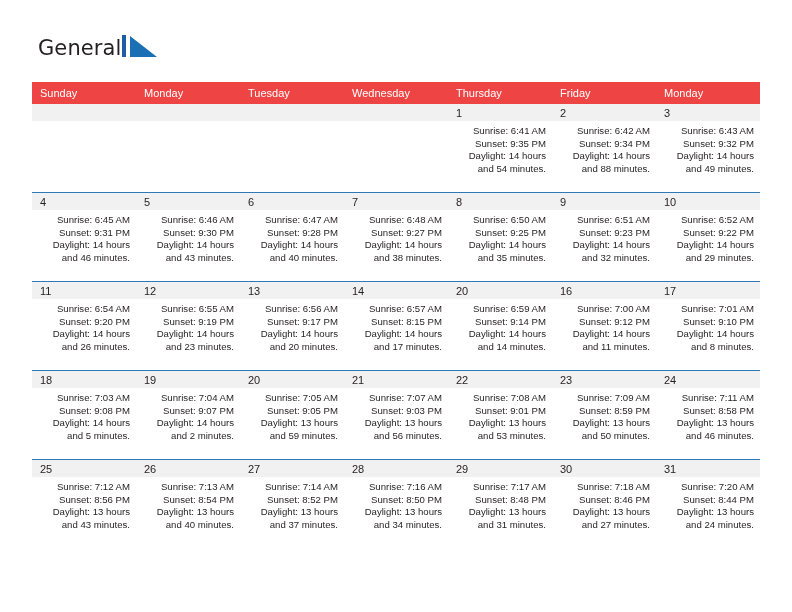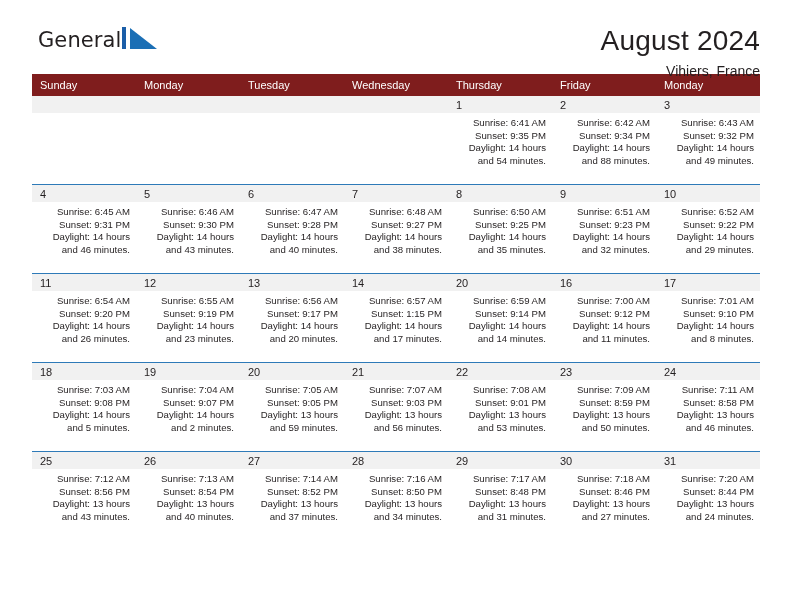--- a/index.html
+++ b/index.html
@@ -13,21 +13,21 @@
     font-family: "Liberation Sans", sans-serif;
     color: #231f20;
     overflow: hidden;
   }
 
   .page {
     position: relative;
     width: 792px;
     height: 612px;
     box-sizing: border-box;
-    padding: 0 32px;
+    padding: 8px 32px;
   }
 
   
   .topbar {
     display: flex;
     align-items: flex-start;
     justify-content: space-between;
     height: 72px;
     padding-top: 26px;
     box-sizing: border-box;
@@ -80,21 +80,21 @@
   }
 
   
   .calendar {
     width: 728px;
     border-collapse: collapse;
     table-layout: fixed;
     margin-top: 2px;
   }
   .calendar th {
-    background: #7f1d1d;
+    background: #ef4444;
     color: #ffffff;
     font-size: 11px;
     font-weight: normal;
     text-align: left;
     padding: 5px 0 5px 8px;
     height: 12px;
     border: none;
   }
   .calendar td {
     vertical-align: top;
@@ -145,24 +145,20 @@
         <span class="brand-general">General</span>
         <span class="brand-mark">
           <svg width="38" height="24" viewBox="0 0 38 24" aria-hidden="true">
             <rect x="0" y="1" width="4" height="22" fill="#1b5ea8"></rect>
             <path d="M8 23 L8 2 L35 23 Z" fill="#1b6fb5"></path>
           </svg>
         </span>
       </div>
     </div>
 
-    <div class="titleblock">
-      <div class="cal-title">August 2024</div>
-      <div class="cal-subtitle">Vihiers, France</div>
-    </div>
 
   </div>
 
   <table class="calendar">
     <thead>
       <tr>
         <th>Sunday</th>
         <th>Monday</th>
         <th>Tuesday</th>
         <th>Wednesday</th>
@@ -338,21 +334,21 @@
                 <div>Daylight: 14 hours</div>
                 <div>and 20 minutes.</div>
               </div>
             </div>
           </td>
           <td>
             <div class="cell">
               <div class="daynum-band">14</div>
               <div class="info">
                 <div>Sunrise: 6:57 AM</div>
-                <div>Sunset: 1:15 PM</div>
+                <div>Sunset: 8:15 PM</div>
                 <div>Daylight: 14 hours</div>
                 <div>and 17 minutes.</div>
               </div>
             </div>
           </td>
           <td>
             <div class="cell">
               <div class="daynum-band">20</div>
               <div class="info">
                 <div>Sunrise: 6:59 AM</div>

